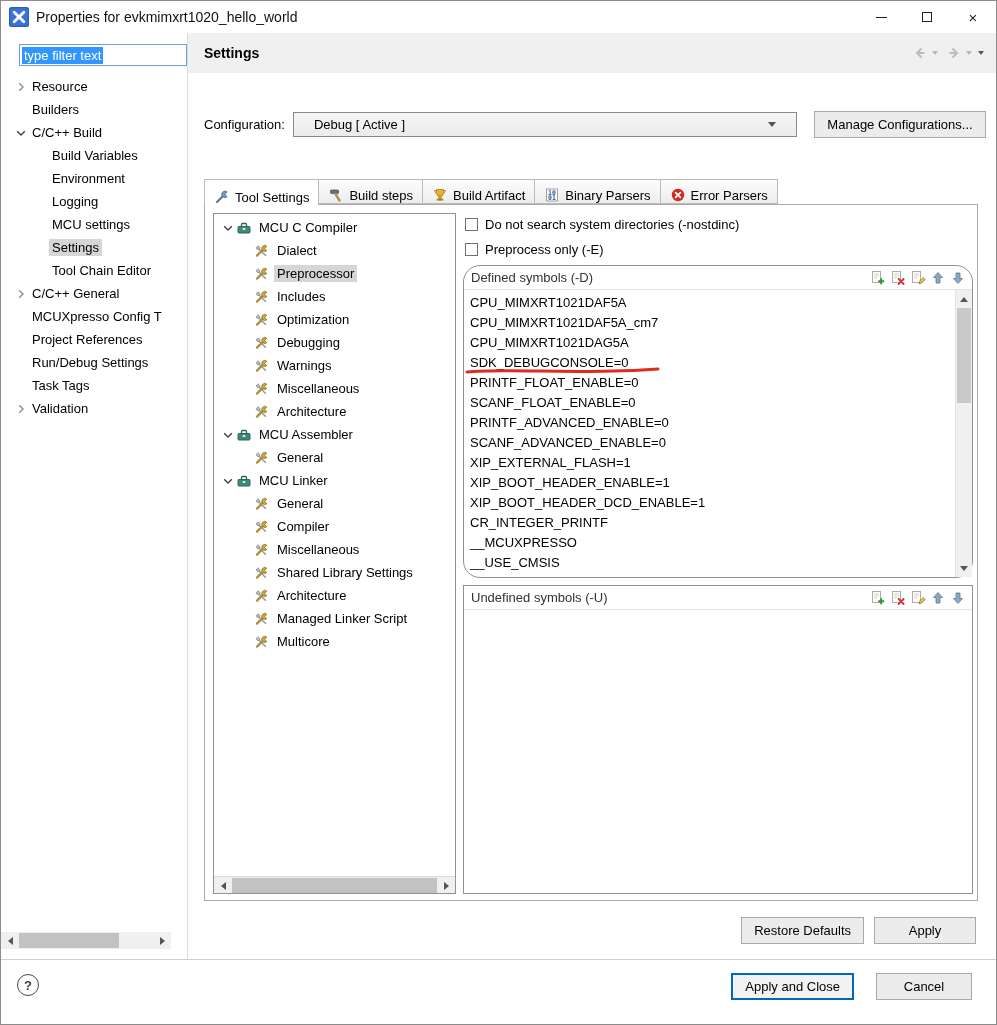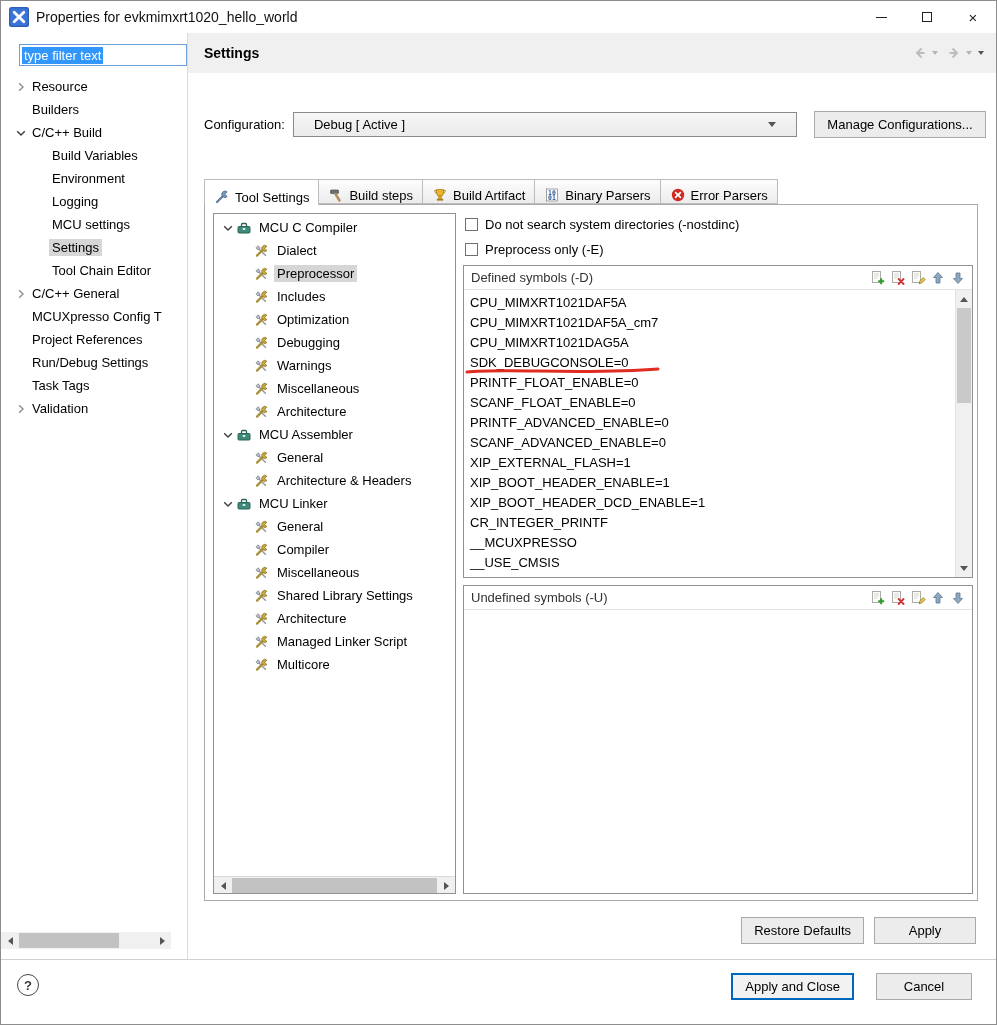--- a/index.html
+++ b/index.html
@@ -71,21 +71,21 @@
 
   
   .options { position:absolute; left:258px; top:0; right:4px; bottom:0; }
   .cb-row { position:absolute; left:2px; display:flex; align-items:center; gap:7px; height:18px; }
   .checkbox { width:13px; height:13px; border:1px solid #707070; background:#fff; flex:none; }
 
   .group { position:absolute; left:0; right:0; border:1px solid #919191; background:#fff; }
   .group-header { height:24px; display:flex; align-items:center; padding:0 4px 0 7px; border-bottom:1px solid #e3e3e3; }
   .group-title { flex:1; color:#333; }
   .tb-btn { width:20px; height:20px; display:flex; align-items:center; justify-content:center; }
-  .group-defined { top:60px; height:313px; }
+  .group-defined { top:60px; height:313px;border-radius:17px; }
   .group-undefined { top:380px; height:309px; }
 
   .sym-list { position:absolute; top:24px; left:0; right:17px; bottom:0; overflow:hidden; padding-top:3px; }
   .sym-row { position:relative; height:20px; line-height:20px; padding-left:6px; white-space:nowrap; }
   .red-marker { position:absolute; left:1px; top:13px; pointer-events:none; }
 
   .vscroll { position:absolute; right:0; top:24px; bottom:0; width:17px; background:#f0f0f0; border-left:1px solid #e2e2e2; }
   .vs-arrow { position:absolute; left:0; width:16px; height:17px; display:flex; align-items:center; justify-content:center; }
   .vs-arrow.up { top:0; } .vs-arrow.down { bottom:0; }
   .v-thumb { position:absolute; left:1px; width:14px; top:18px; height:95px; background:#c9c9c9; }
@@ -431,31 +431,20 @@
               <span class="icon">
                 <svg width="16" height="16" viewBox="0 0 16 16">
                   <path d="M4.2 5.2 L11.4 12.2" stroke="#9a9a9a" stroke-width="1.6" stroke-linecap="round"></path>
                   <rect x="2.6" y="3.4" width="3" height="3" transform="rotate(45 4.1 4.9)" fill="#b8bcc4" stroke="#7d828c" stroke-width="0.7"></rect>
                   <path d="M3 12.6 L8.2 7.4" stroke="#a98f35" stroke-width="2.2" stroke-linecap="round"></path>
                   <path d="M12.8 3.2 a3 3 0 1 0 0.1 4.4 L10.6 5.4 Z" fill="#c9ab3f" stroke="#8a6d1a" stroke-width="0.8"></path>
                 </svg>
               </span>
               <span class="label">General</span>
             </div>
-            <div class="tt-row child">
-              <span class="icon">
-                <svg width="16" height="16" viewBox="0 0 16 16">
-                  <path d="M4.2 5.2 L11.4 12.2" stroke="#9a9a9a" stroke-width="1.6" stroke-linecap="round"></path>
-                  <rect x="2.6" y="3.4" width="3" height="3" transform="rotate(45 4.1 4.9)" fill="#b8bcc4" stroke="#7d828c" stroke-width="0.7"></rect>
-                  <path d="M3 12.6 L8.2 7.4" stroke="#a98f35" stroke-width="2.2" stroke-linecap="round"></path>
-                  <path d="M12.8 3.2 a3 3 0 1 0 0.1 4.4 L10.6 5.4 Z" fill="#c9ab3f" stroke="#8a6d1a" stroke-width="0.8"></path>
-                </svg>
-              </span>
-              <span class="label">Architecture &amp; Headers</span>
-            </div>
             <div class="tt-row">
               <span class="twisty">
                 <svg width="16" height="16" viewBox="0 0 16 16">
                   <path d="M4.2 6.2 L8 10 L11.8 6.2" fill="none" stroke="#3f3f3f" stroke-width="1.4"></path>
                 </svg>
               </span>
               <span class="icon">
                 <svg width="16" height="16" viewBox="0 0 16 16">
                   <rect x="2" y="6.5" width="12" height="6.5" rx="1" fill="#3e8a7a" stroke="#2c6558"></rect>
                   <path d="M5.5 6 V4.5 a1 1 0 0 1 1 -1 h3 a1 1 0 0 1 1 1 V6" fill="none" stroke="#2c6558" stroke-width="1.3"></path>

